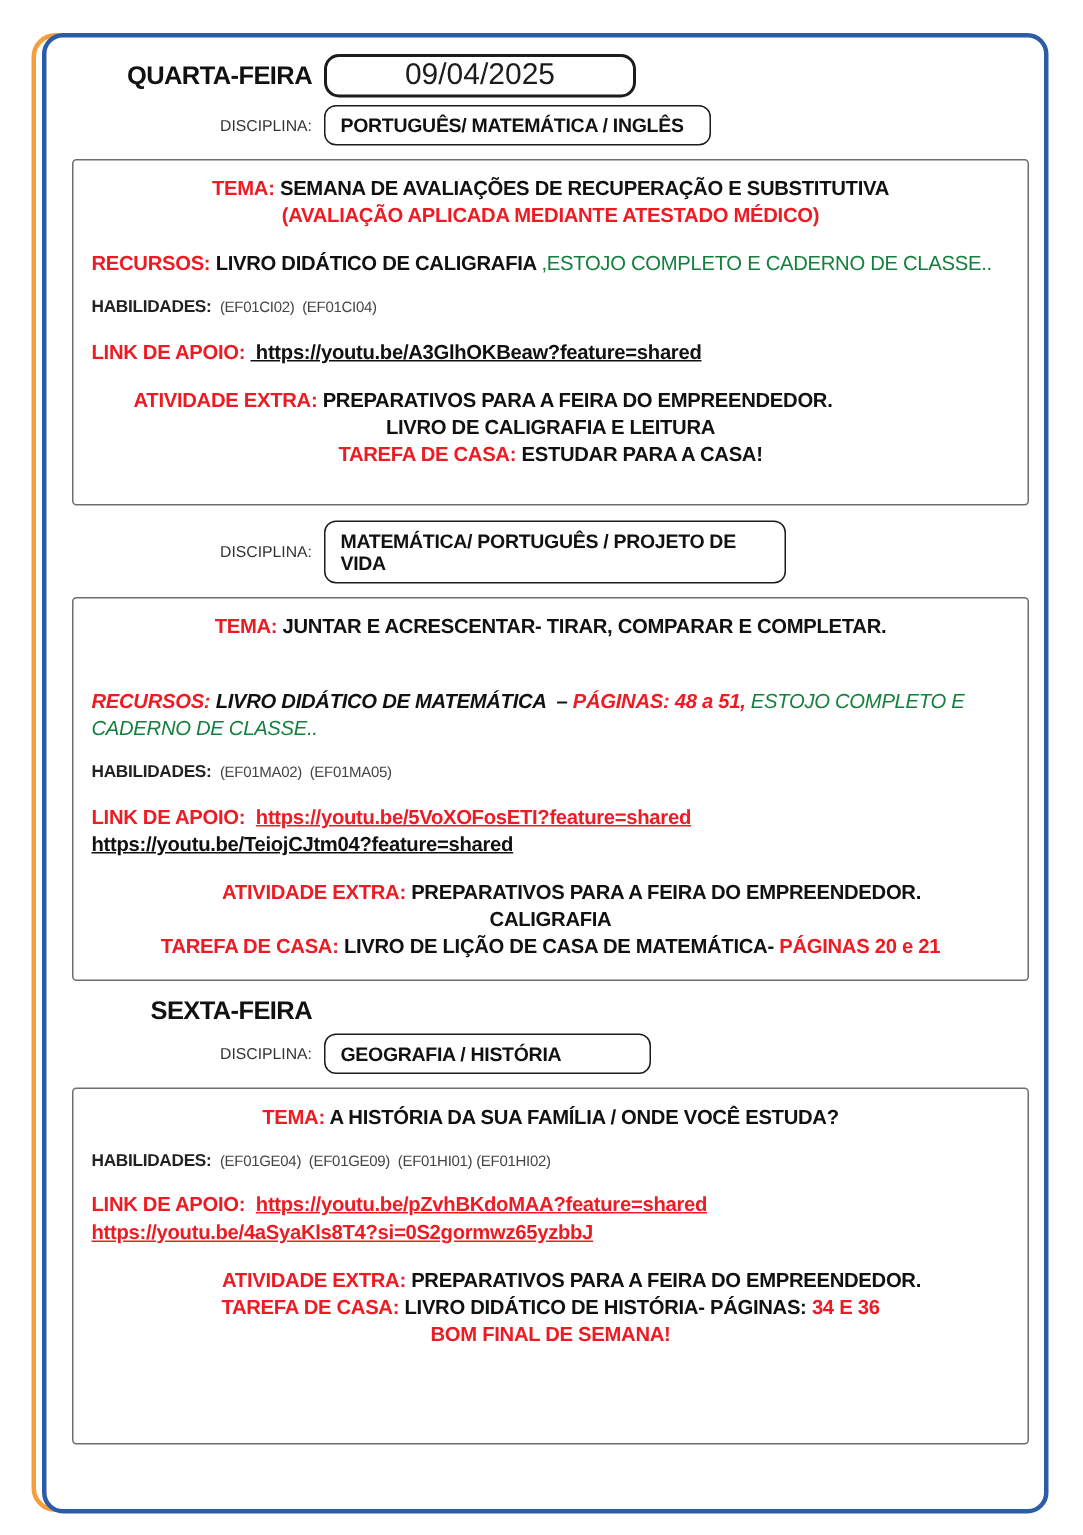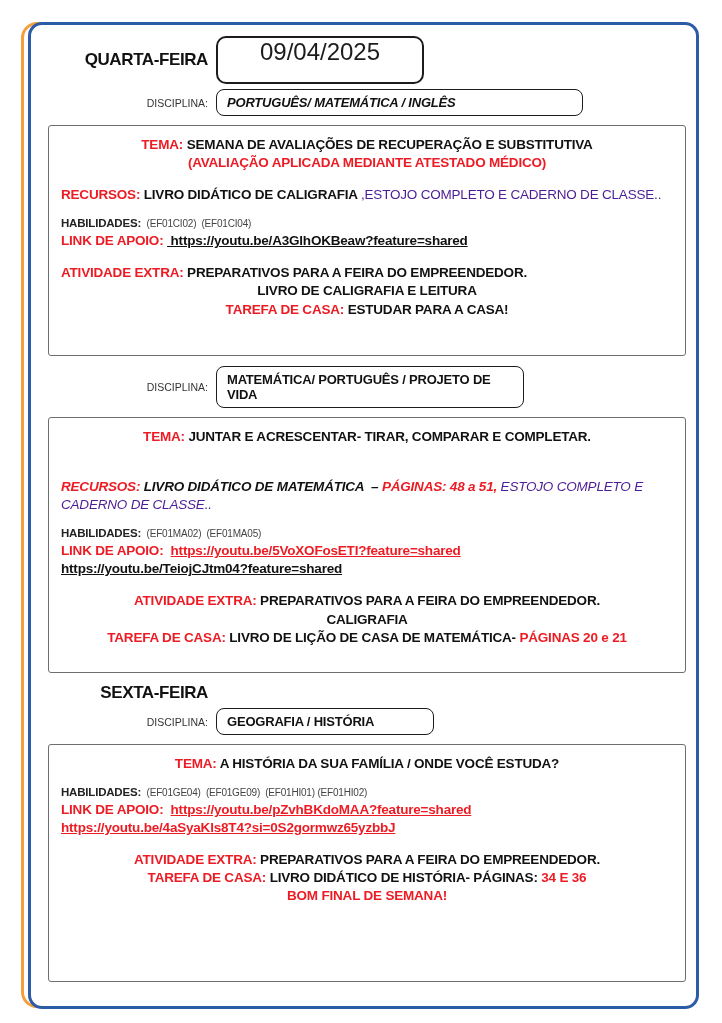--- a/index.html
+++ b/index.html
@@ -9,46 +9,46 @@
        border:3px solid #F59F3C;border-radius:16px;box-sizing:border-box;}
   .frame-blue{position:absolute;left:28px;top:22px;width:671px;height:987px;
        border:3.5px solid #2D5CA6;border-radius:14px;box-sizing:border-box;background:#fff;}
   .content{position:absolute;left:48px;top:34px;width:638px;}
   
   .day{margin-top:10px;}
   .day:first-child{margin-top:2px;}
   .day-row{display:flex;align-items:center;}
   .day-name{width:160px;text-align:right;padding-right:8px;font-weight:700;
        font-size:17px;letter-spacing:-0.4px;color:#111;}
-  .date-box{width:208px;height:48px;border:2px solid #1c1c1c;border-radius:10px;
-       display:flex;align-items:flex-start;justify-content:center;font-size:24px;
+  .date-box{width:208px;height:29px;border:2px solid #1c1c1c;border-radius:10px;
+       display:flex;align-items:center;justify-content:center;font-size:20px;
        color:#1c1c1c;box-sizing:border-box;background:#fff;}
   .disc-row{display:flex;align-items:center;margin-top:5px;}
   .disc-label{width:160px;text-align:right;padding-right:8px;font-size:10.5px;color:#333;}
   .disc-box{border:1.5px solid #1c1c1c;border-radius:8px;padding:5px 10px;
        font-weight:700;font-size:13px;letter-spacing:-0.2px;color:#111;
        box-sizing:border-box;background:#fff;}
-  #day0 .disc-box{width:367px;font-style:italic;} #day1 .disc-box{width:308px;} #day2 .disc-box{width:218px;}
+  #day0 .disc-box{width:258px;} #day1 .disc-box{width:308px;} #day2 .disc-box{width:218px;}
   
   .lesson{border:1.5px solid #6e6e6e;border-radius:3px;margin-top:9px;
        padding:10px 12px;font-size:13.5px;line-height:1.34;box-sizing:border-box;
        letter-spacing:-0.2px;background:#fff;}
   #lesson0{min-height:231px;} #lesson1{min-height:256px;} #lesson2{min-height:238px;}
   .line{min-height:18px;}
   .c{text-align:center;} .l{text-align:left;}
   #lesson0 .recursos{margin-top:14px;}
   #lesson1 .recursos,#lesson2 .recursos{margin-top:32px;font-style:italic;}
   .habilidades{margin-top:10px;}
-  .link1{}
-  .atividade{margin-top:14px;}
+  .link1{margin-top:12px;}
+  .atividade{margin-top:14px;margin-left:28px;}
   
   .seg{white-space:pre-wrap;}
   .seg.r{color:#ED1C24;font-weight:700;}
   .seg.k{color:#111111;font-weight:700;}
-  .seg.g{color:#4c1d95;font-weight:400;}
+  .seg.g{color:#15803d;font-weight:400;}
   .seg.lk{color:#111111;font-weight:700;text-decoration:underline;}
   .seg.lr{color:#ED1C24;font-weight:700;text-decoration:underline;}
   .seg.hl{color:#222222;font-weight:700;font-size:11.5px;}
   .seg.hc{color:#444444;font-weight:400;font-size:10px;}
 </style>
 </head>
 <body>
 
 <div class="frame-orange"></div>
 <div class="frame-blue"></div>

